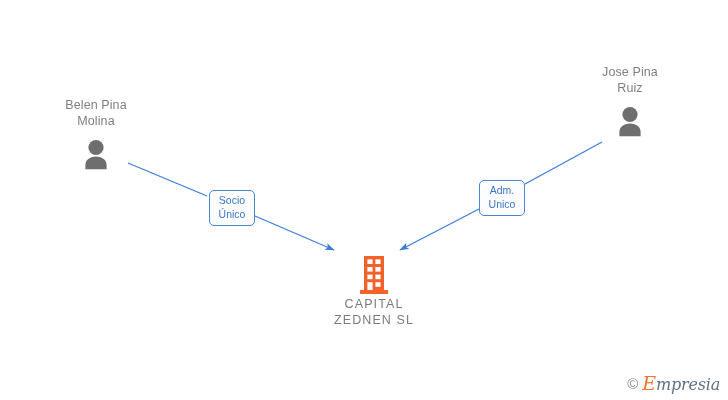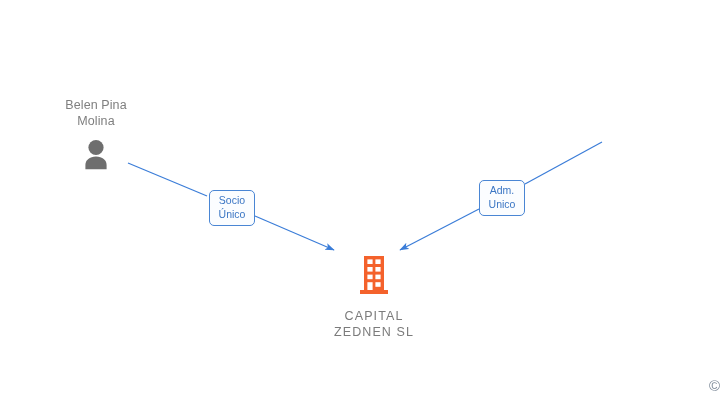--- a/index.html
+++ b/index.html
@@ -47,21 +47,21 @@
   .company {
     position: absolute;
     width: 190px;
     text-align: center;
   }
   .company-icon {
     display: block;
     margin: 0 auto;
   }
   .company-name {
-    margin-top: 12px;
+    margin-top: 0;
     font-size: 12.5px;
     line-height: 16px;
     color: #7b7b7b;
     letter-spacing: 1.1px;
     white-space: pre-line;
   }
 
   
   .edge-label {
     position: absolute;
@@ -125,20 +125,28 @@
 
   <div class="person" style="left:21px; top:98px;">
     <div class="person-name">Belen Pina
 Molina</div>
     <svg class="person-avatar" width="34" height="34" viewBox="0 0 34 34" xmlns="http://www.w3.org/2000/svg">
       <circle cx="17" cy="10.5" r="7.6" fill="#6e6e6e"></circle>
       <path d="M17 19.6c-6.4 0-10.6 3.7-10.6 8.4v4.2h21.2v-4.2c0-4.7-4.2-8.4-10.6-8.4z" fill="#6e6e6e"></path>
     </svg>
   </div>
 
+  <div class="person" style="left:555px; top:65px;">
+    <div class="person-name">Jose Pina
+Ruiz</div>
+    <svg class="person-avatar" width="34" height="34" viewBox="0 0 34 34" xmlns="http://www.w3.org/2000/svg">
+      <circle cx="17" cy="10.5" r="7.6" fill="#6e6e6e"></circle>
+      <path d="M17 19.6c-6.4 0-10.6 3.7-10.6 8.4v4.2h21.2v-4.2c0-4.7-4.2-8.4-10.6-8.4z" fill="#6e6e6e"></path>
+    </svg>
+  </div>
 
   <div class="company" style="left:279px; top:256px;">
     <svg class="company-icon" width="32" height="40" viewBox="0 0 32 40" xmlns="http://www.w3.org/2000/svg">
       <rect x="6" y="0" width="20" height="36" fill="#f4622c"></rect>
       <rect x="2" y="34" width="28" height="4" fill="#f4622c"></rect>
       <rect x="9.4" y="3.4" width="5.2" height="4.6" fill="#ffffff"></rect>
       <rect x="17.4" y="3.4" width="5.2" height="4.6" fill="#ffffff"></rect>
       <rect x="9.4" y="11.0" width="5.2" height="4.6" fill="#ffffff"></rect>
       <rect x="17.4" y="11.0" width="5.2" height="4.6" fill="#ffffff"></rect>
       <rect x="9.4" y="18.6" width="5.2" height="4.6" fill="#ffffff"></rect>
@@ -151,15 +159,16 @@
   </div>
 
   <div class="edge-label" style="left:209px; top:190px; width:46px;">Socio
 Único</div>
 
   <div class="edge-label" style="left:479px; top:180px; width:46px;">Adm.
 Unico</div>
 
   <div id="watermark">
     <span class="wm-copy">©</span>
+    <span class="wm-brand"><span class="wm-cap">E</span><span>mpresia</span></span>
   </div>
 
 </div>
 
 </body></html>

